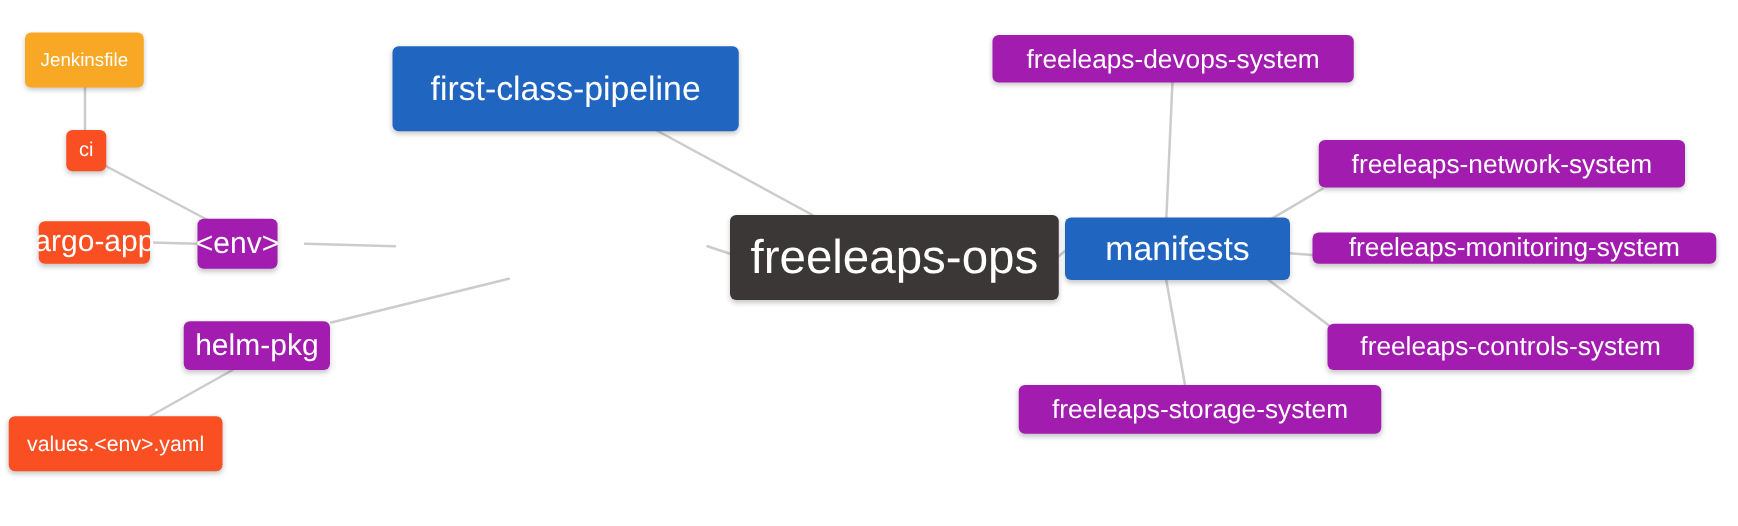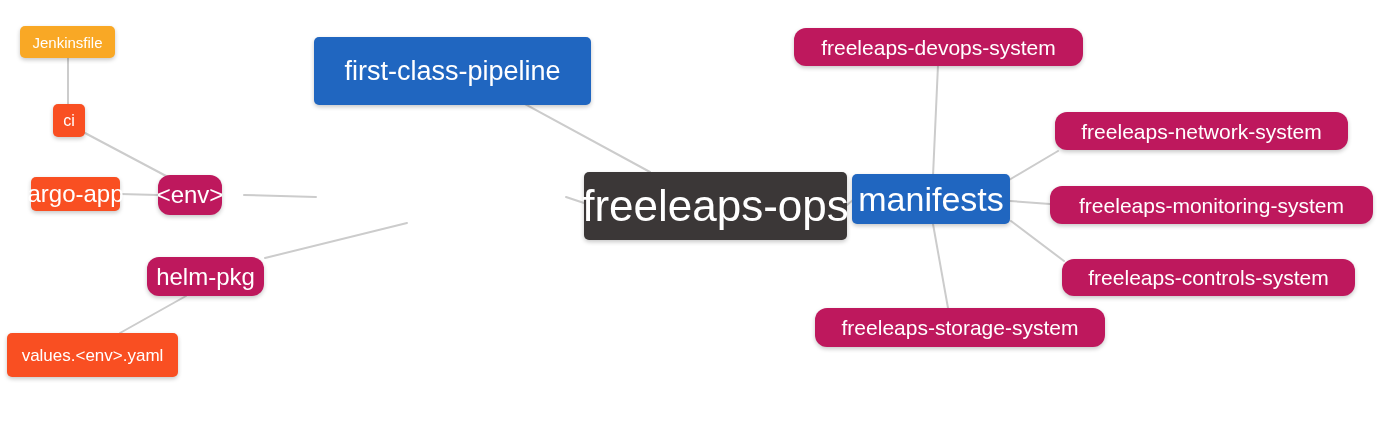--- a/index.html
+++ b/index.html
@@ -35,21 +35,21 @@
     color: #ffffff;
     border-radius: 5px;
     box-shadow: 0 2px 4px rgba(0,0,0,0.22);
     white-space: nowrap;
     cursor: default;
     line-height: 1;
     box-sizing: border-box;
     padding: 0 6px;
   }
   .node.blue   { background: #2066c0; }
-  .node.green  { background: #be185d; border-radius: 12px; }
+  .node.green  { background: #a21caf; }
   .node.red    { background: #f94f22; }
   .node.orange { background: #f9a825; }
   .node.dark   { background: #3b3737; }
 </style>
 </head>
 <body>
 
 <div class="canvas">
 
   <svg class="edges" viewBox="0 0 1390 421">
@@ -62,42 +62,42 @@
     <line x1="497" y1="89" x2="650" y2="172"></line>
     <line x1="566" y1="197" x2="584" y2="203"></line>
     <line x1="847" y1="205" x2="853" y2="200"></line>
     <line x1="933" y1="176" x2="938" y2="65"></line>
     <line x1="1009" y1="180" x2="1058" y2="151"></line>
     <line x1="1010" y1="201" x2="1050" y2="204"></line>
     <line x1="1011" y1="221" x2="1064" y2="261"></line>
     <line x1="933" y1="224" x2="948" y2="308"></line>
   </svg>
 
-  <div class="node orange" style="left:20px;  top:26px;  width:95px;  height:32px; font-size:15px;">Jenkinsfile</div>
+  <div class="node orange" style="left:20px;  top:26px;  width:95px;  height:44px; font-size:15px;">Jenkinsfile</div>
 
   <div class="node red" style="left:53px;  top:104px; width:32px;  height:33px; font-size:16px;">ci</div>
 
   <div class="node red" style="left:31px;  top:177px; width:89px;  height:34px; font-size:24px;">argo-app</div>
 
   <div class="node green" style="left:158px; top:175px; width:64px;  height:40px; font-size:24px;">&lt;env&gt;</div>
 
   <div class="node green" style="left:147px; top:257px; width:117px; height:39px; font-size:24px;">helm-pkg</div>
 
   <div class="node red" style="left:7px;   top:333px; width:171px; height:44px; font-size:17px;">values.&lt;env&gt;.yaml</div>
 
   <div class="node blue" style="left:314px; top:37px;  width:277px; height:68px; font-size:27px;">first-class-pipeline</div>
 
 
-  <div class="node dark" style="left:584px; top:172px; width:263px; height:68px; font-size:44px;">freeleaps-ops</div>
+  <div class="node dark" style="left:584px; top:172px; width:263px; height:68px; font-size:38px;">freeleaps-ops</div>
 
-  <div class="node blue" style="left:852px; top:174px; width:158px; height:50px; font-size:34px;">manifests</div>
+  <div class="node blue" style="left:852px; top:174px; width:180px; height:50px; font-size:27px;">manifests</div>
 
   <div class="node green" style="left:794px; top:28px;  width:289px; height:38px; font-size:21px;">freeleaps-devops-system</div>
 
   <div class="node green" style="left:1055px; top:112px; width:293px; height:38px; font-size:21px;">freeleaps-network-system</div>
 
-  <div class="node green" style="left:1050px; top:186px; width:323px; height:38px; font-size:21px;">freeleaps-monitoring-system</div>
+  <div class="node green" style="left:1050px; top:186px; width:323px; height:25px; font-size:21px;">freeleaps-monitoring-system</div>
 
   <div class="node green" style="left:1062px; top:259px; width:293px; height:37px; font-size:21px;">freeleaps-controls-system</div>
 
   <div class="node green" style="left:815px; top:308px; width:290px; height:39px; font-size:21px;">freeleaps-storage-system</div>
 
 </div>
 
 </body></html>

